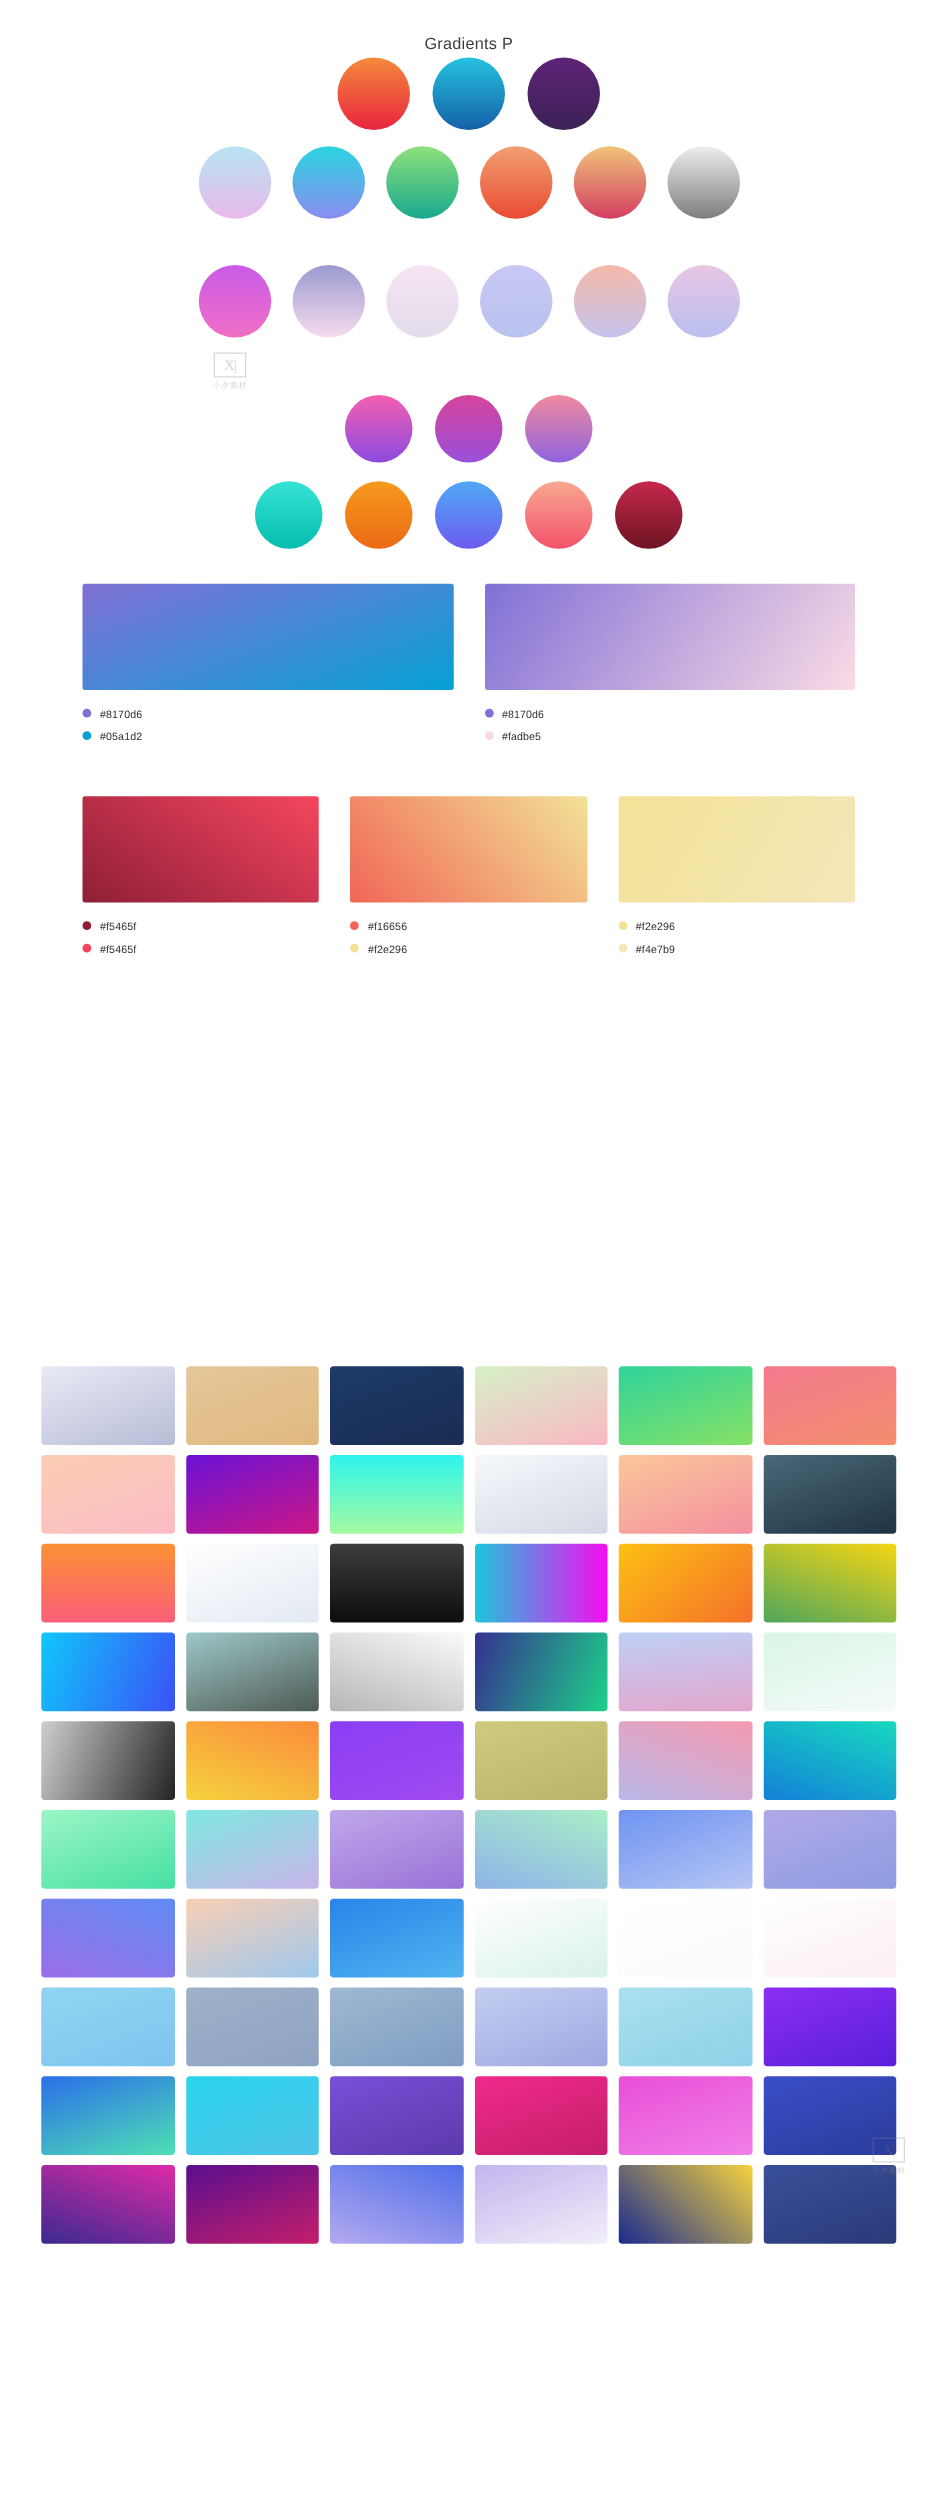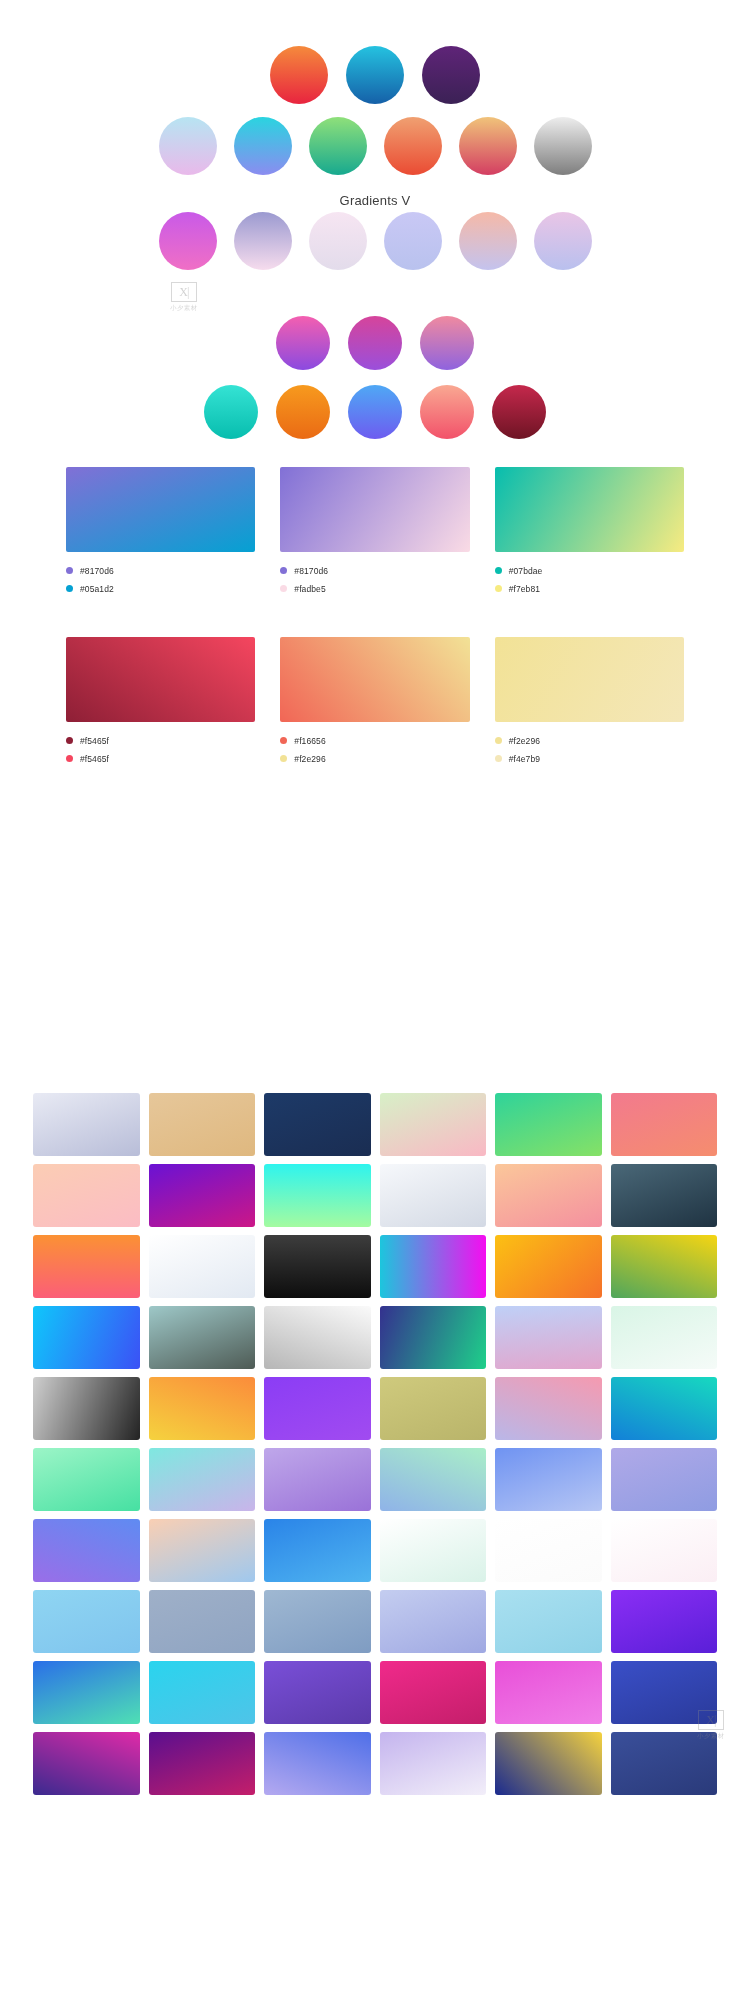--- a/index.html
+++ b/index.html
@@ -113,37 +113,37 @@
     margin-top: 2px;
     letter-spacing: .4px;
     font-family: "Liberation Sans", sans-serif;
   }
 </style>
 </head>
 <body>
 
 <div id="page">
 
+  <div class="section-title" style="top:27px;">Gradients P</div>
 
   <div class="circle-row" id="row-p1" style="top: 46px; left: 0px; width: 750px; gap: 18px;">
       <div class="circle" style="width: 58px; height: 58px; background: linear-gradient(rgb(245, 138, 60) 0%, rgb(232, 36, 63) 100%);"></div>
       <div class="circle" style="width: 58px; height: 58px; background: linear-gradient(rgb(37, 194, 224) 0%, rgb(21, 96, 168) 100%);"></div>
       <div class="circle" style="width: 58px; height: 58px; background: linear-gradient(rgb(95, 36, 120) 0%, rgb(59, 33, 85) 100%);"></div>
     </div>
 
   <div class="circle-row" id="row-p2" style="top: 117px; left: 0px; width: 750px; gap: 17px;">
       <div class="circle" style="width: 58px; height: 58px; background: linear-gradient(rgb(183, 228, 242) 0%, rgb(233, 185, 234) 100%);"></div>
       <div class="circle" style="width: 58px; height: 58px; background: linear-gradient(rgb(42, 212, 224) 0%, rgb(139, 140, 240) 100%);"></div>
       <div class="circle" style="width: 58px; height: 58px; background: linear-gradient(rgb(143, 224, 122) 0%, rgb(23, 169, 143) 100%);"></div>
       <div class="circle" style="width: 58px; height: 58px; background: linear-gradient(rgb(240, 160, 113) 0%, rgb(234, 75, 51) 100%);"></div>
       <div class="circle" style="width: 58px; height: 58px; background: linear-gradient(rgb(240, 195, 122) 0%, rgb(211, 62, 98) 100%);"></div>
       <div class="circle" style="width: 58px; height: 58px; background: linear-gradient(rgb(237, 237, 237) 0%, rgb(126, 126, 126) 100%);"></div>
     </div>
 
-  <div class="section-title" style="top:193px;">Gradients V</div>
 
   <div class="circle-row" id="row-v1" style="top: 212px; left: 0px; width: 750px; gap: 17px;">
       <div class="circle" style="width: 58px; height: 58px; background: linear-gradient(rgb(201, 90, 232) 0%, rgb(240, 111, 197) 100%);"></div>
       <div class="circle" style="width: 58px; height: 58px; background: linear-gradient(rgb(155, 154, 208) 0%, rgb(246, 220, 237) 100%);"></div>
       <div class="circle" style="width: 58px; height: 58px; background: linear-gradient(rgb(246, 229, 242) 0%, rgb(227, 220, 235) 100%);"></div>
       <div class="circle" style="width: 58px; height: 58px; background: linear-gradient(rgb(201, 200, 245) 0%, rgb(185, 194, 238) 100%);"></div>
       <div class="circle" style="width: 58px; height: 58px; background: linear-gradient(rgb(245, 185, 168) 0%, rgb(196, 195, 238) 100%);"></div>
       <div class="circle" style="width: 58px; height: 58px; background: linear-gradient(rgb(233, 197, 230) 0%, rgb(185, 192, 238) 100%);"></div>
     </div>
 
@@ -184,33 +184,20 @@
       <div class="swatch-card">
         <div class="swatch-box" style="background: linear-gradient(125deg, rgb(129, 112, 214) 0%, rgb(250, 219, 229) 100%);"></div>
         <div class="swatch-legend">
           <div class="legend-row">
             <span class="legend-dot" style="background: rgb(129, 112, 214);"></span>
             <span class="legend-label">#8170d6</span>
           </div>
           <div class="legend-row">
             <span class="legend-dot" style="background: rgb(250, 219, 229);"></span>
             <span class="legend-label">#fadbe5</span>
-          </div>
-        </div>
-      </div>
-      <div class="swatch-card">
-        <div class="swatch-box" style="background: linear-gradient(120deg, rgb(7, 189, 174) 0%, rgb(247, 235, 129) 100%);"></div>
-        <div class="swatch-legend">
-          <div class="legend-row">
-            <span class="legend-dot" style="background: rgb(7, 189, 174);"></span>
-            <span class="legend-label">#07bdae</span>
-          </div>
-          <div class="legend-row">
-            <span class="legend-dot" style="background: rgb(247, 235, 129);"></span>
-            <span class="legend-label">#f7eb81</span>
           </div>
         </div>
       </div>
     </div>
 
   <div class="swatch-grid" id="swatch-row-2" style="top:637px; left:0;">
       <div class="swatch-card">
         <div class="swatch-box" style="background: linear-gradient(35deg, rgb(142, 31, 54) 0%, rgb(245, 70, 95) 100%);"></div>
         <div class="swatch-legend">
           <div class="legend-row">

